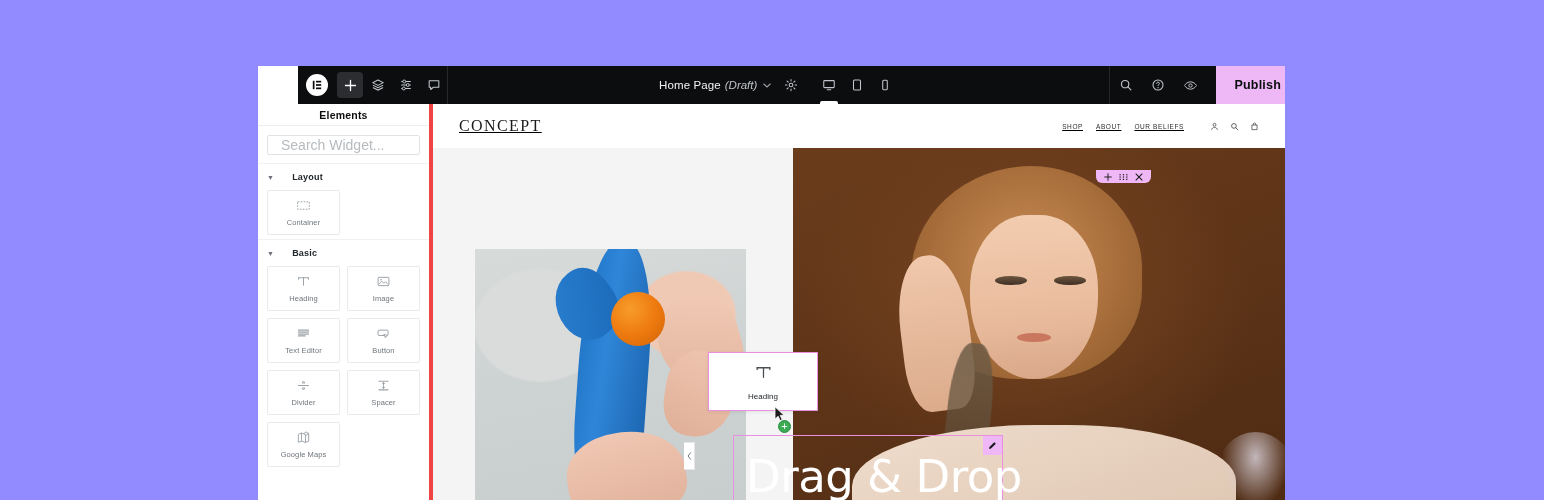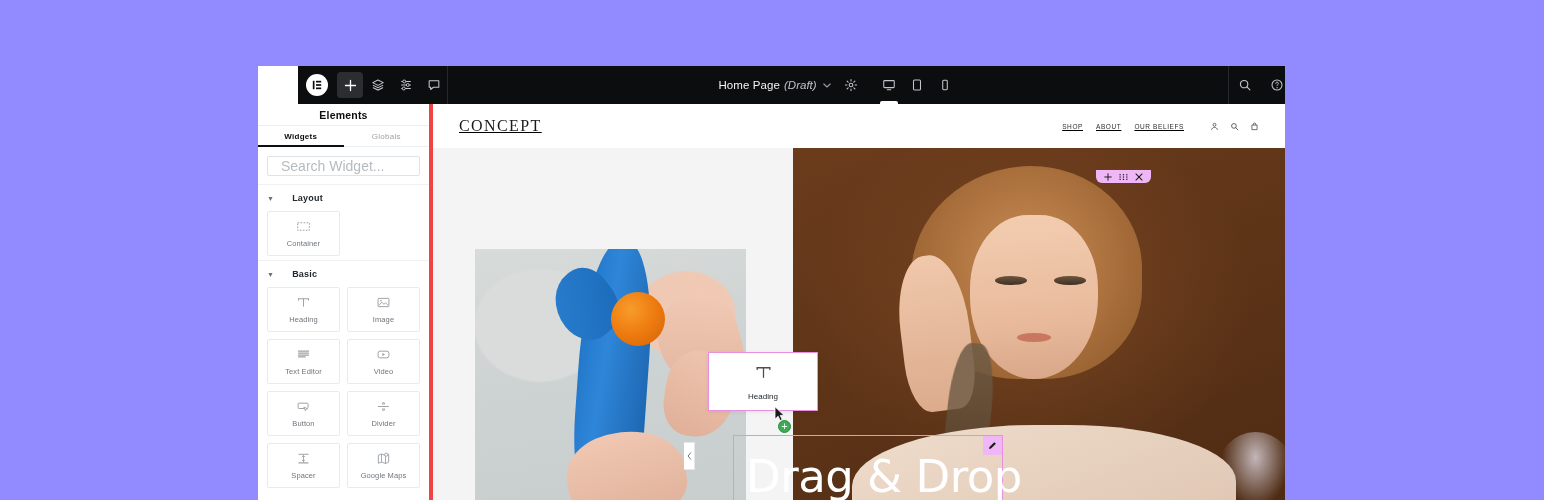--- a/index.html
+++ b/index.html
@@ -383,35 +383,35 @@
           <circle cx="8.1" cy="11" r=".75" fill="#c2c6cc"></circle>
         </svg>
       </div>
       <div class="tb-icon">
         <svg width="15" height="15" viewBox="0 0 18 18">
           <path d="M1.8 9S4.6 4.6 9 4.6 16.2 9 16.2 9 13.4 13.4 9 13.4 1.8 9 1.8 9z" fill="none" stroke="#c2c6cc" stroke-width="1.2"></path>
           <circle cx="9" cy="9" r="2" fill="none" stroke="#c2c6cc" stroke-width="1.2"></circle>
         </svg>
       </div>
 
+      <div class="publish-wrap">
+        <span class="publish-label">Publish</span>
+        <span class="publish-caret">
+          <svg width="12" height="7" viewBox="0 0 12 7">
+            <path d="M1.2 1.4 6 5.6l4.8-4.2" fill="none" stroke="#0c0d0e" stroke-width="1.5" stroke-linecap="round"></path>
+          </svg>
+        </span>
+      </div>
     </div>
   </div>
 
   <div id="panel">
 
     <div class="panel-title">Elements</div>
 
-    <div class="panel-tabs">
-      <div class="panel-tab active">
-        <span>Widgets</span>
-      </div>
-      <div class="panel-tab">
-        <span>Globals</span>
-      </div>
-    </div>
 
     <div class="search-row">
       <div class="search-box">
         <svg width="9" height="9" viewBox="0 0 16 16">
           <circle cx="7" cy="7" r="4.3" fill="none" stroke="#b6bbc0" stroke-width="1.5"></circle>
           <path d="M10.3 10.3 14 14" stroke="#b6bbc0" stroke-width="1.5" stroke-linecap="round"></path>
         </svg>
         <input type="text" placeholder="Search Widget..." style="">
       </div>
     </div>
@@ -463,29 +463,20 @@
 
         <div class="wcard">
           <span class="wicon">
             <svg width="15" height="15" viewBox="0 0 18 18">
               <path d="M3 5h12M3 7.3h12M3 9.6h12M3 11.9h8" stroke="#9da3a9" stroke-width="1.5" stroke-linecap="round"></path>
             </svg>
           </span>
           <span class="wlabel">Text Editor</span>
         </div>
 
-        <div class="wcard">
-          <span class="wicon">
-            <svg width="15" height="15" viewBox="0 0 18 18">
-              <rect x="2.5" y="5" width="13" height="8" rx="2.4" fill="none" stroke="#9da3a9" stroke-width="1.2"></rect>
-              <path d="M7.6 7.2 11 9l-3.4 1.8z" fill="#9da3a9"></path>
-            </svg>
-          </span>
-          <span class="wlabel">Video</span>
-        </div>
 
         <div class="wcard">
           <span class="wicon">
             <svg width="15" height="15" viewBox="0 0 18 18">
               <rect x="2.5" y="5" width="12" height="6.4" rx="1.2" fill="none" stroke="#9da3a9" stroke-width="1.2"></rect>
               <path d="M9.4 9.6l4.4 2.1-1.9.6-.6 1.9z" fill="#fff" stroke="#9da3a9" stroke-width="1.1" stroke-linejoin="round"></path>
             </svg>
           </span>
           <span class="wlabel">Button</span>
         </div>

